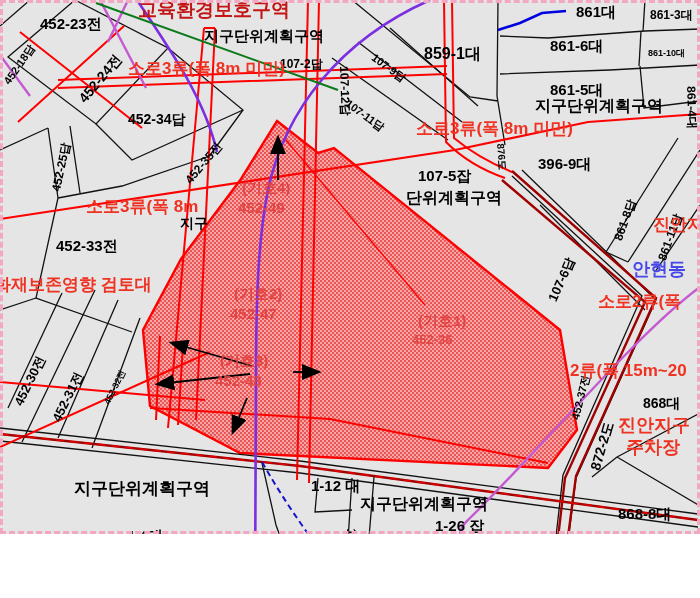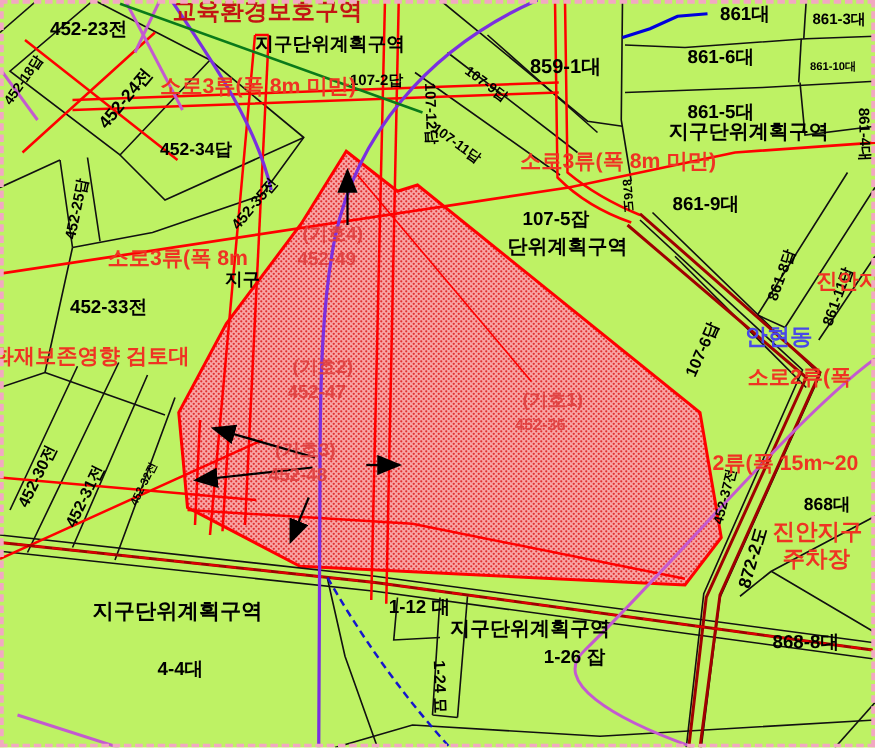--- a/index.html
+++ b/index.html
@@ -1,31 +1,31 @@
 <!DOCTYPE html>
 <html><head>
 <meta charset="utf-8">
 <style>
   html,body{margin:0;padding:0;background:#fff;}
   #map{
-    position:relative;width:700px;height:598px;overflow:hidden;
-    background:#bef264;
+    position:relative;width:700px;height:534px;overflow:hidden;
+    background:#e5e5e5;
     font-family:"Liberation Sans","DejaVu Sans",sans-serif;
   }
   #map svg{position:absolute;left:0;top:0;}
   .frame{position:absolute;inset:0;border:3px dashed #f2a8c2;pointer-events:none;z-index:60;}
   .lbl{
     position:absolute;z-index:40;color:#000;font-weight:700;
     white-space:nowrap;line-height:1;transform-origin:0 0;
     letter-spacing:0px;
   }
   .red{color:#ef3323;}
   .darkred{color:#c41414;}
   .sym{color:#e04040;opacity:.92;}
-  .blue{color:#4848e8;}
+  .blue{color:#4848e8;margin-left:36px;}
 </style>
 </head>
 <body>
 
 <div id="map">
 
 <svg width="700" height="598" viewBox="0 0 700 598">
   <defs>
     <pattern id="dotred" width="4" height="4" patternUnits="userSpaceOnUse">
       <rect width="4" height="4" fill="#f9a5a5"></rect>
@@ -144,21 +144,21 @@
 <div class="lbl" style="left:350px;top:66px;font-size:12px;transform:rotate(88deg)">107-12답</div>
 <div class="lbl" style="left:376px;top:52px;font-size:11px;transform:rotate(36deg)">107-9답</div>
 <div class="lbl" style="left:350px;top:98px;font-size:11px;transform:rotate(36deg)">107-11답</div>
 <div class="lbl" style="left:424px;top:46px;font-size:16px">859-1대</div>
 <div class="lbl" style="left:576px;top:4px;font-size:15px">861대</div>
 <div class="lbl" style="left:650px;top:9px;font-size:12px">861-3대</div>
 <div class="lbl" style="left:550px;top:38px;font-size:15px">861-6대</div>
 <div class="lbl" style="left:648px;top:49px;font-size:9px">861-10대</div>
 <div class="lbl" style="left:550px;top:82px;font-size:15px">861-5대</div>
 <div class="lbl" style="left:697px;top:86px;font-size:12px;transform:rotate(88deg)">861-4대</div>
-<div class="lbl" style="left:538px;top:156px;font-size:15px">861-9대</div>
+<div class="lbl" style="left:538px;top:156px;font-size:15px">396-9대</div>
 <div class="lbl" style="left:612px;top:238px;font-size:12px;transform:rotate(-70deg)">861-8답</div>
 <div class="lbl" style="left:656px;top:258px;font-size:12px;transform:rotate(-70deg)">861-11답</div>
 <div class="lbl" style="left:418px;top:168px;font-size:15px">107-5잡</div>
 <div class="lbl" style="left:546px;top:298px;font-size:13px;transform:rotate(-66deg)">107-6답</div>
 <div class="lbl" style="left:505px;top:143px;font-size:10px;transform:rotate(85deg)">876도</div>
 <div class="lbl" style="left:570px;top:418px;font-size:11px;transform:rotate(-76deg)">452-37전</div>
 <div class="lbl" style="left:588px;top:468px;font-size:14px;transform:rotate(-74deg)">872-2도</div>
 <div class="lbl" style="left:643px;top:396px;font-size:14px">868대</div>
 <div class="lbl" style="left:618px;top:506px;font-size:15px">868-8대</div>
 <div class="lbl" style="left:311px;top:478px;font-size:15px">1-12 대</div>

